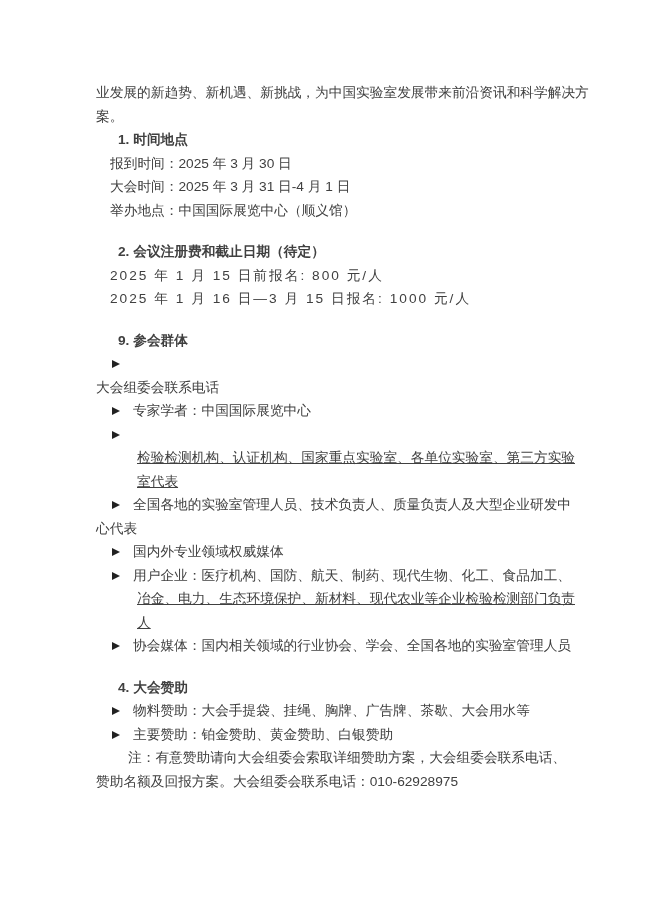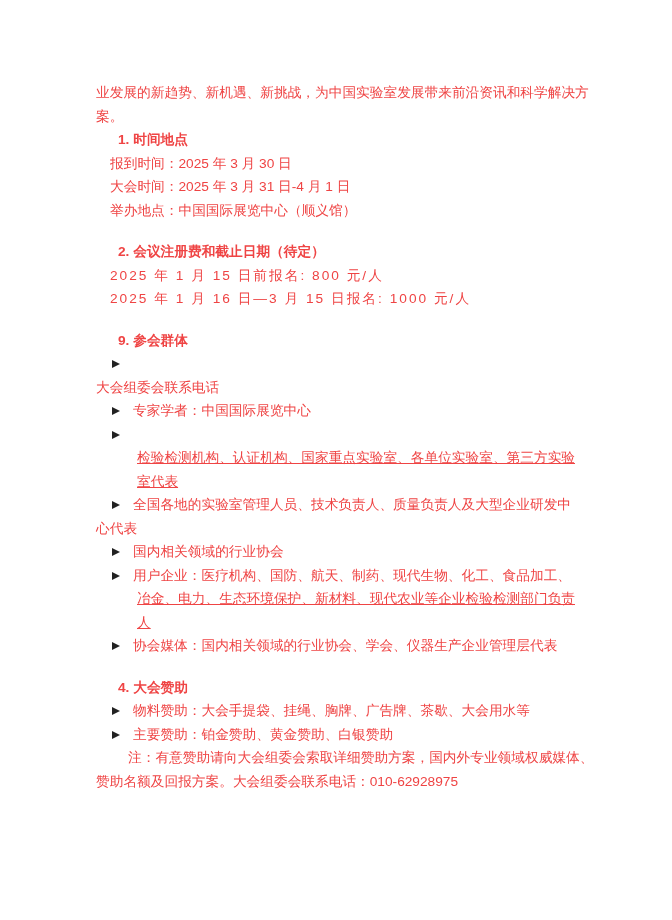--- a/index.html
+++ b/index.html
@@ -9,21 +9,21 @@
   }
   .page {
     position: relative;
     width: 672px;
     height: 920px;
     box-sizing: border-box;
     background: #ffffff;
     padding: 81px 95px 0 96px;
     font-family: "Liberation Sans", "DejaVu Sans", sans-serif;
     font-size: 13.7px;
-    color: #ef4444;
+    color: #404040;
     overflow: hidden;
   }
   .line {
     height: 23.5px;
     line-height: 23.5px;
     white-space: nowrap;
   }
   .heading { font-weight: bold; padding-left: 22px; }
   .sub     { padding-left: 14px; }
   .spread  { letter-spacing: 2px; }
@@ -65,27 +65,27 @@
 
   <div class="line heading">9. 参会群体</div>
   <div class="line bullet"><span class="arrow"></span></div>
   <div class="line flush">大会组委会联系电话</div>
   <div class="line bullet"><span class="arrow"></span><span>专家学者：中国国际展览中心</span></div>
   <div class="line bullet"><span class="arrow"></span></div>
   <div class="line hang">检验检测机构、认证机构、国家重点实验室、各单位实验室、第三方实验</div>
   <div class="line hang">室代表</div>
   <div class="line bullet"><span class="arrow"></span><span>全国各地的实验室管理人员、技术负责人、质量负责人及大型企业研发中</span></div>
   <div class="line flush">心代表</div>
-  <div class="line bullet"><span class="arrow"></span><span>国内相关领域的行业协会</span></div>
+  <div class="line bullet"><span class="arrow"></span><span>国内外专业领域权威媒体</span></div>
   <div class="line bullet"><span class="arrow"></span><span>用户企业：医疗机构、国防、航天、制药、现代生物、化工、食品加工、</span></div>
   <div class="line hang">冶金、电力、生态环境保护、新材料、现代农业等企业检验检测部门负责</div>
   <div class="line hang">人</div>
-  <div class="line bullet"><span class="arrow"></span><span>协会媒体：国内相关领域的行业协会、学会、仪器生产企业管理层代表</span></div>
+  <div class="line bullet"><span class="arrow"></span><span>协会媒体：国内相关领域的行业协会、学会、全国各地的实验室管理人员</span></div>
 
   <div class="spacer"></div>
 
   <div class="line heading">4. 大会赞助</div>
   <div class="line bullet"><span class="arrow"></span><span>物料赞助：大会手提袋、挂绳、胸牌、广告牌、茶歇、大会用水等</span></div>
   <div class="line bullet"><span class="arrow"></span><span>主要赞助：铂金赞助、黄金赞助、白银赞助</span></div>
-  <div class="line note">注：有意赞助请向大会组委会索取详细赞助方案，国内外专业领域权威媒体、</div>
+  <div class="line note">注：有意赞助请向大会组委会索取详细赞助方案，大会组委会联系电话、</div>
   <div class="line flush">赞助名额及回报方案。大会组委会联系电话：010-62928975</div>
 
 </div>
 
 </body></html>

